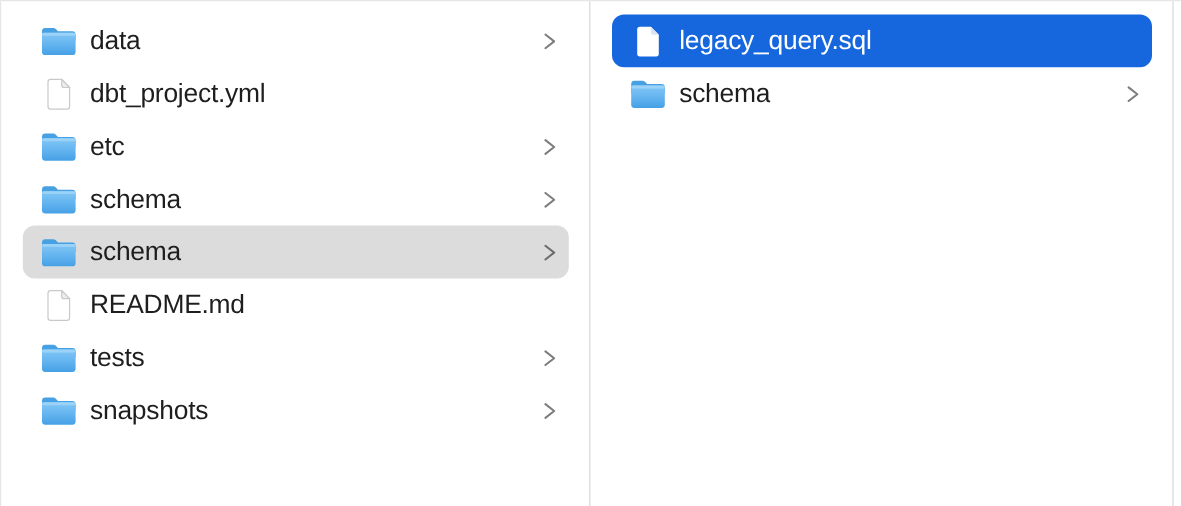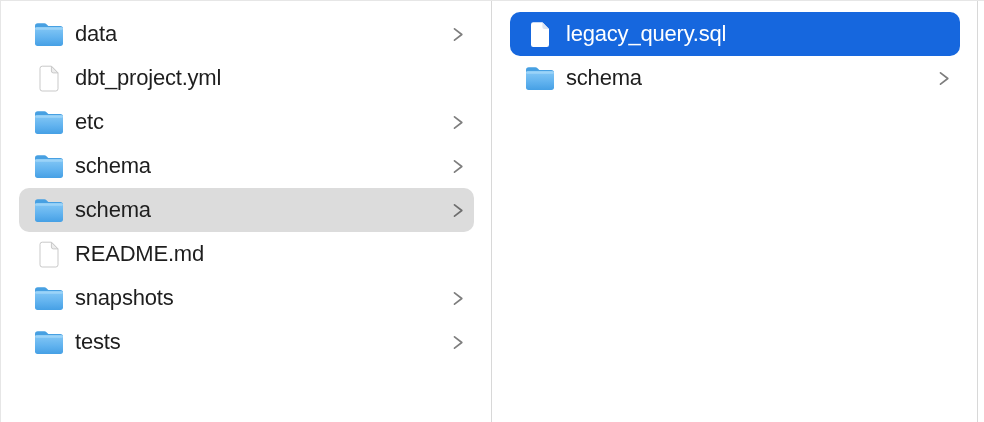--- a/index.html
+++ b/index.html
@@ -148,36 +148,36 @@
       <svg class="ic">
           <use href="#sym-file"></use>
         </svg>
       <span class="lbl">README.md</span>
     </div>
 
     <div class="row">
       <svg class="ic">
           <use href="#sym-folder"></use>
         </svg>
+      <span class="lbl">tests</span>
+      <svg class="chev">
+          <use href="#sym-chev"></use>
+        </svg>
+    </div>
+
+    <div class="row">
+      <svg class="ic">
+          <use href="#sym-folder"></use>
+        </svg>
       <span class="lbl">snapshots</span>
       <svg class="chev">
           <use href="#sym-chev"></use>
         </svg>
     </div>
 
-    <div class="row">
-      <svg class="ic">
-          <use href="#sym-folder"></use>
-        </svg>
-      <span class="lbl">tests</span>
-      <svg class="chev">
-          <use href="#sym-chev"></use>
-        </svg>
-    </div>
-
   </div>
 
   <div class="col col-right">
 
     <div class="row sel-blue">
       <svg class="ic">
           <use href="#sym-file"></use>
         </svg>
       <span class="lbl">legacy_query.sql</span>
     </div>

